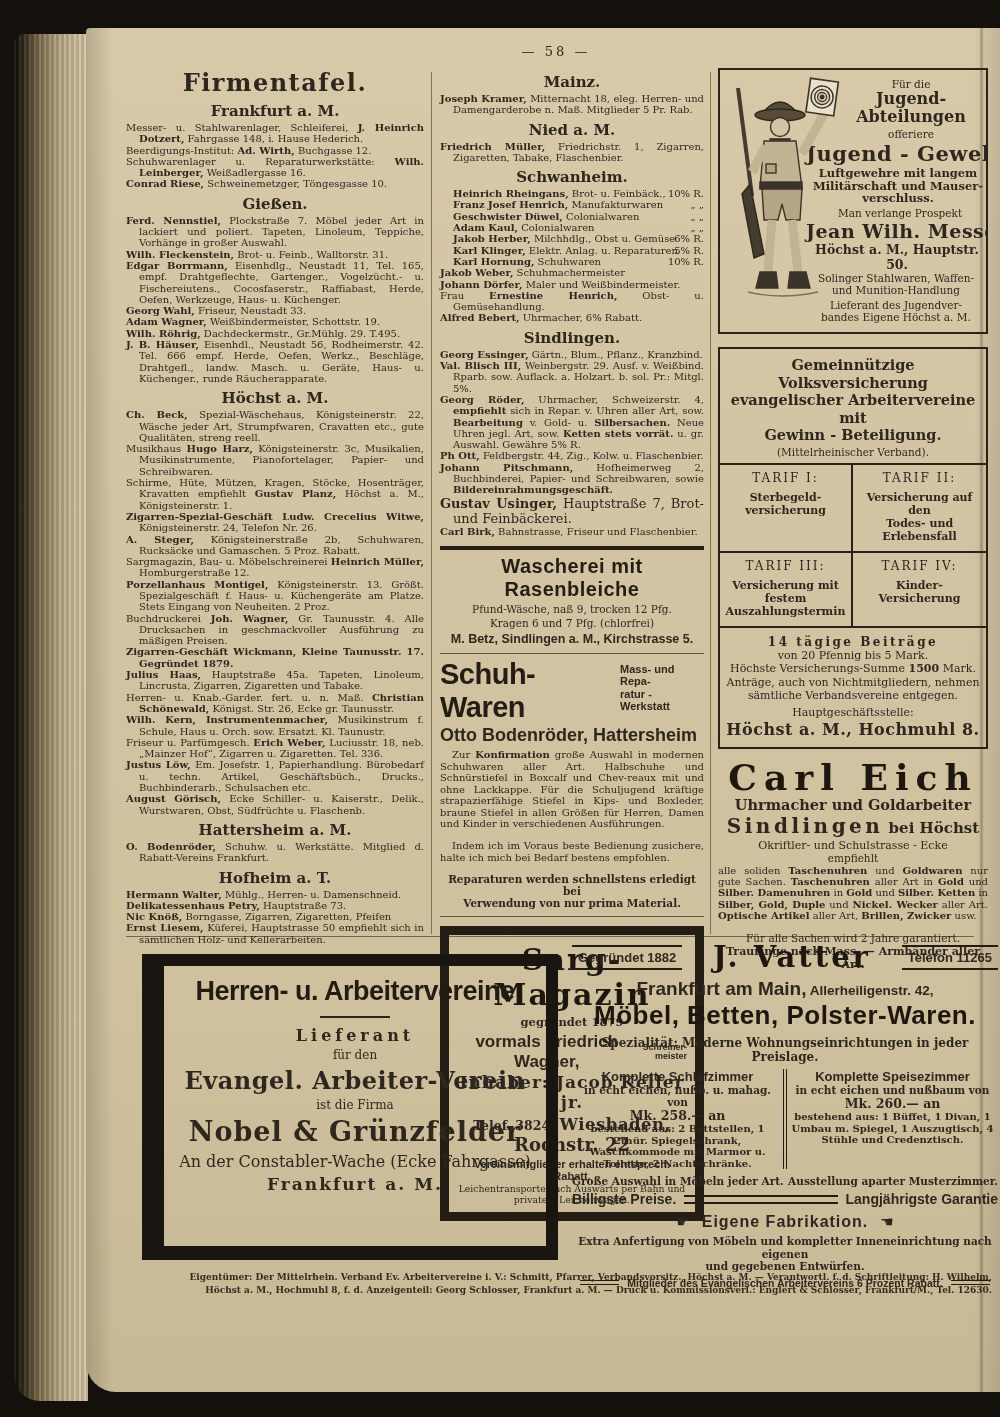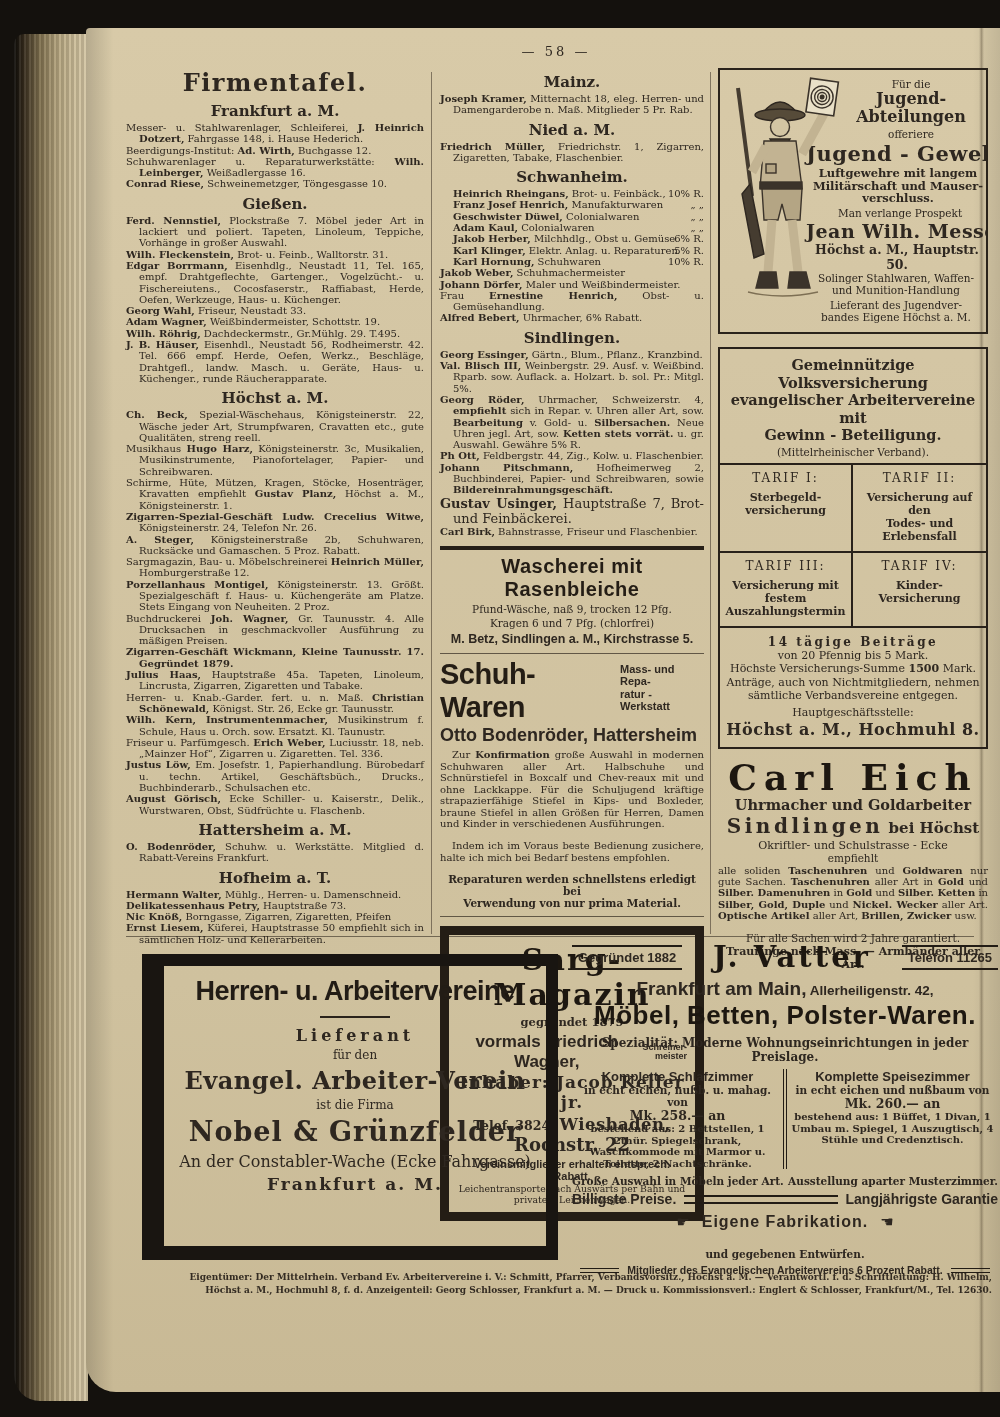--- a/index.html
+++ b/index.html
@@ -460,21 +460,21 @@
       <span class="lbl">Billigste Preise.</span>
       <span class="dr"></span>
       <span class="lbl">Langjährigste Garantie</span>
     </div>
     <div class="vt-fab">
       <span class="hand">☛</span>
       <span class="lbl">Eigene Fabrikation.</span>
       <span class="hand">☚</span>
     </div>
     <div class="vt-extra">
-      <br><span>und gegebenen Entwürfen.</span>
+      <span>Extra Anfertigung von Möbeln und kompletter Inneneinrichtung nach eigenen</span><br><span>und gegebenen Entwürfen.</span>
     </div>
     <div class="vt-mitgl">
       <span class="dr sm"></span>
       <span class="lbl">Mitglieder des Evangelischen Arbeitervereins 6 Prozent Rabatt.</span>
       <span class="dr sm"></span>
     </div>
   </div>
 
   <div class="footer">
     <div>Eigentümer: Der Mittelrhein. Verband Ev. Arbeitervereine i. V.: Schmitt, Pfarrer, Verbandsvorsitz., Höchst a. M. — Verantwortl. f. d. Schriftleitung: H. Wilhelm,</div>

